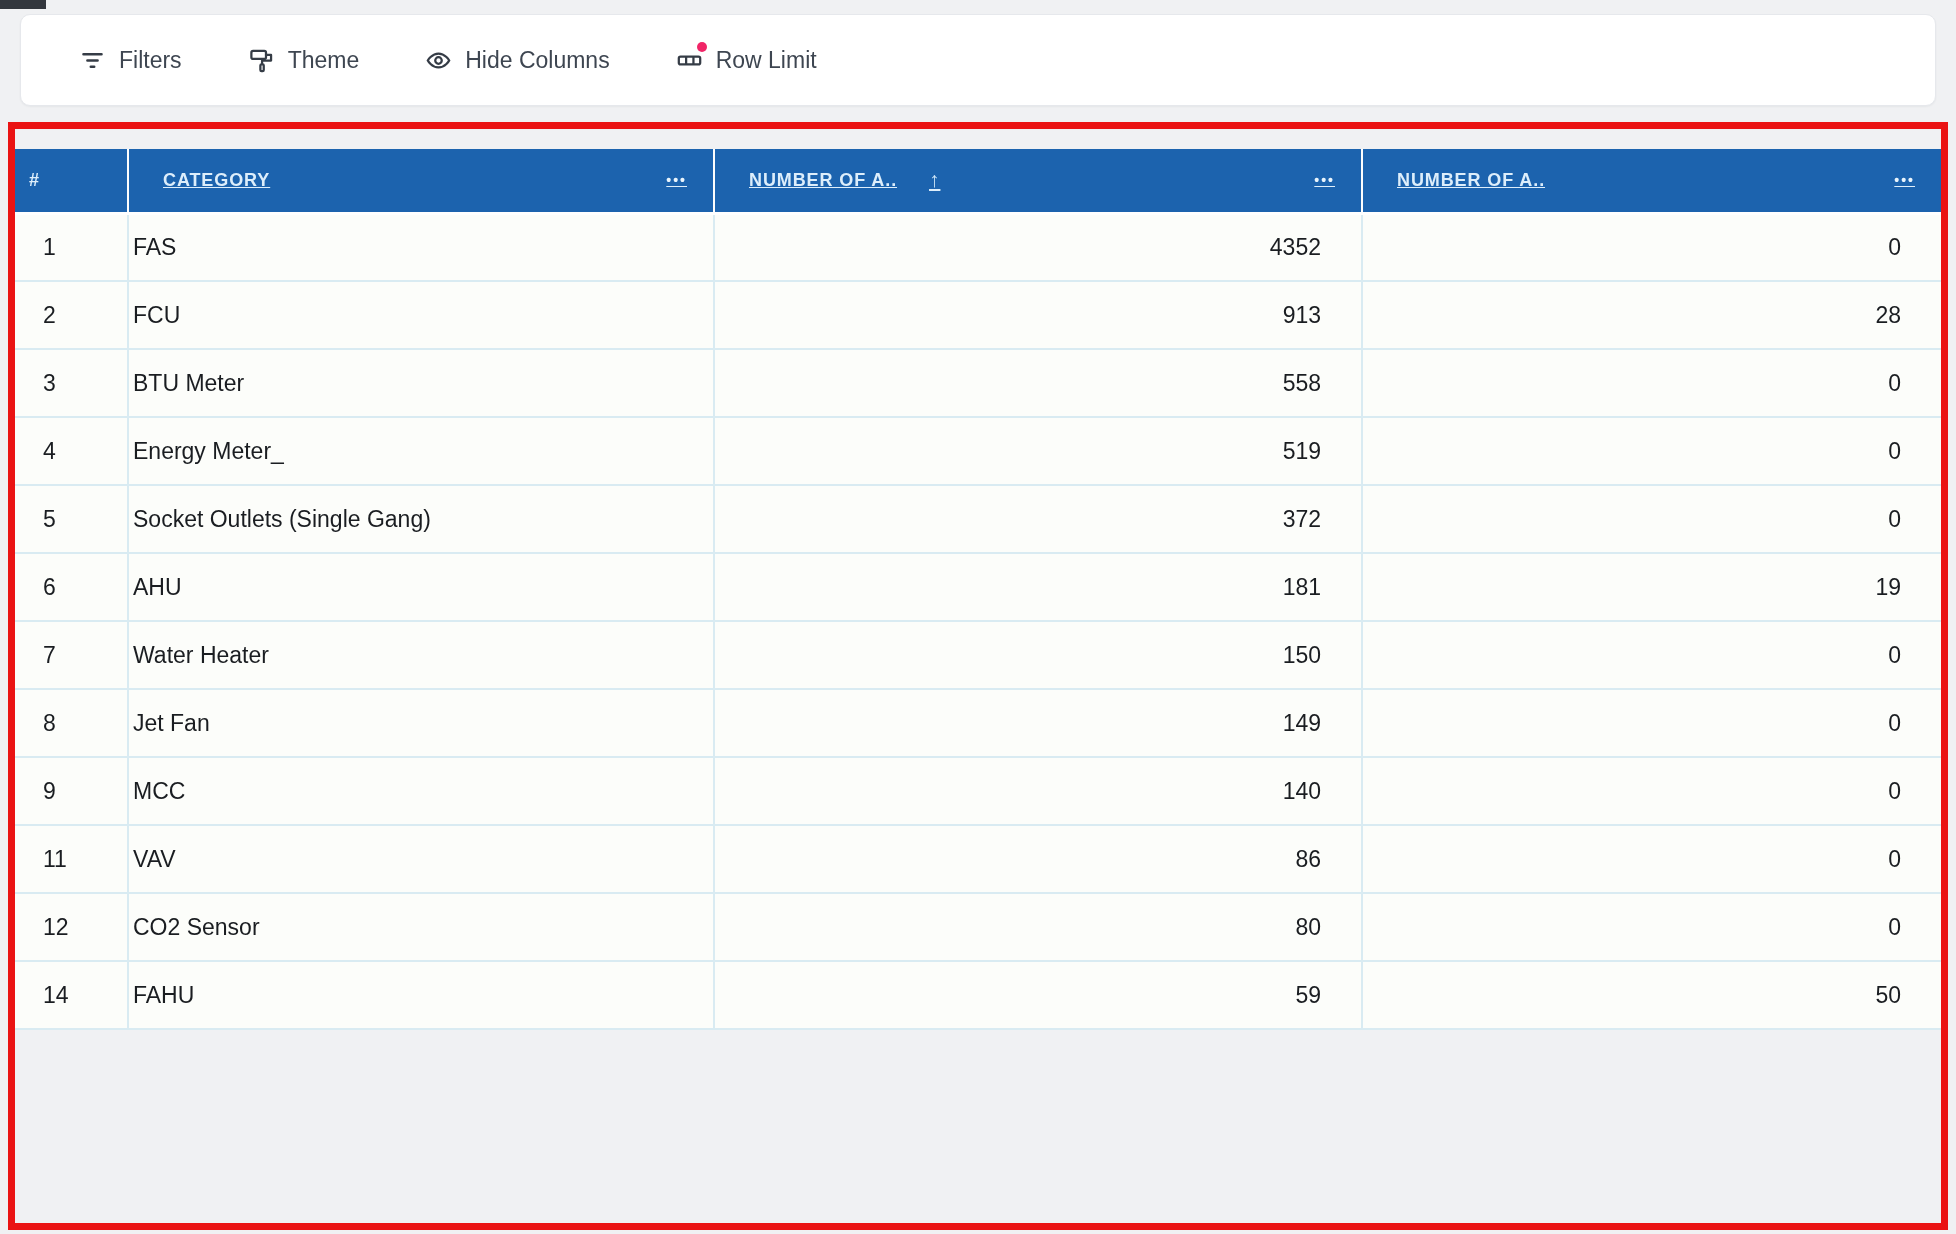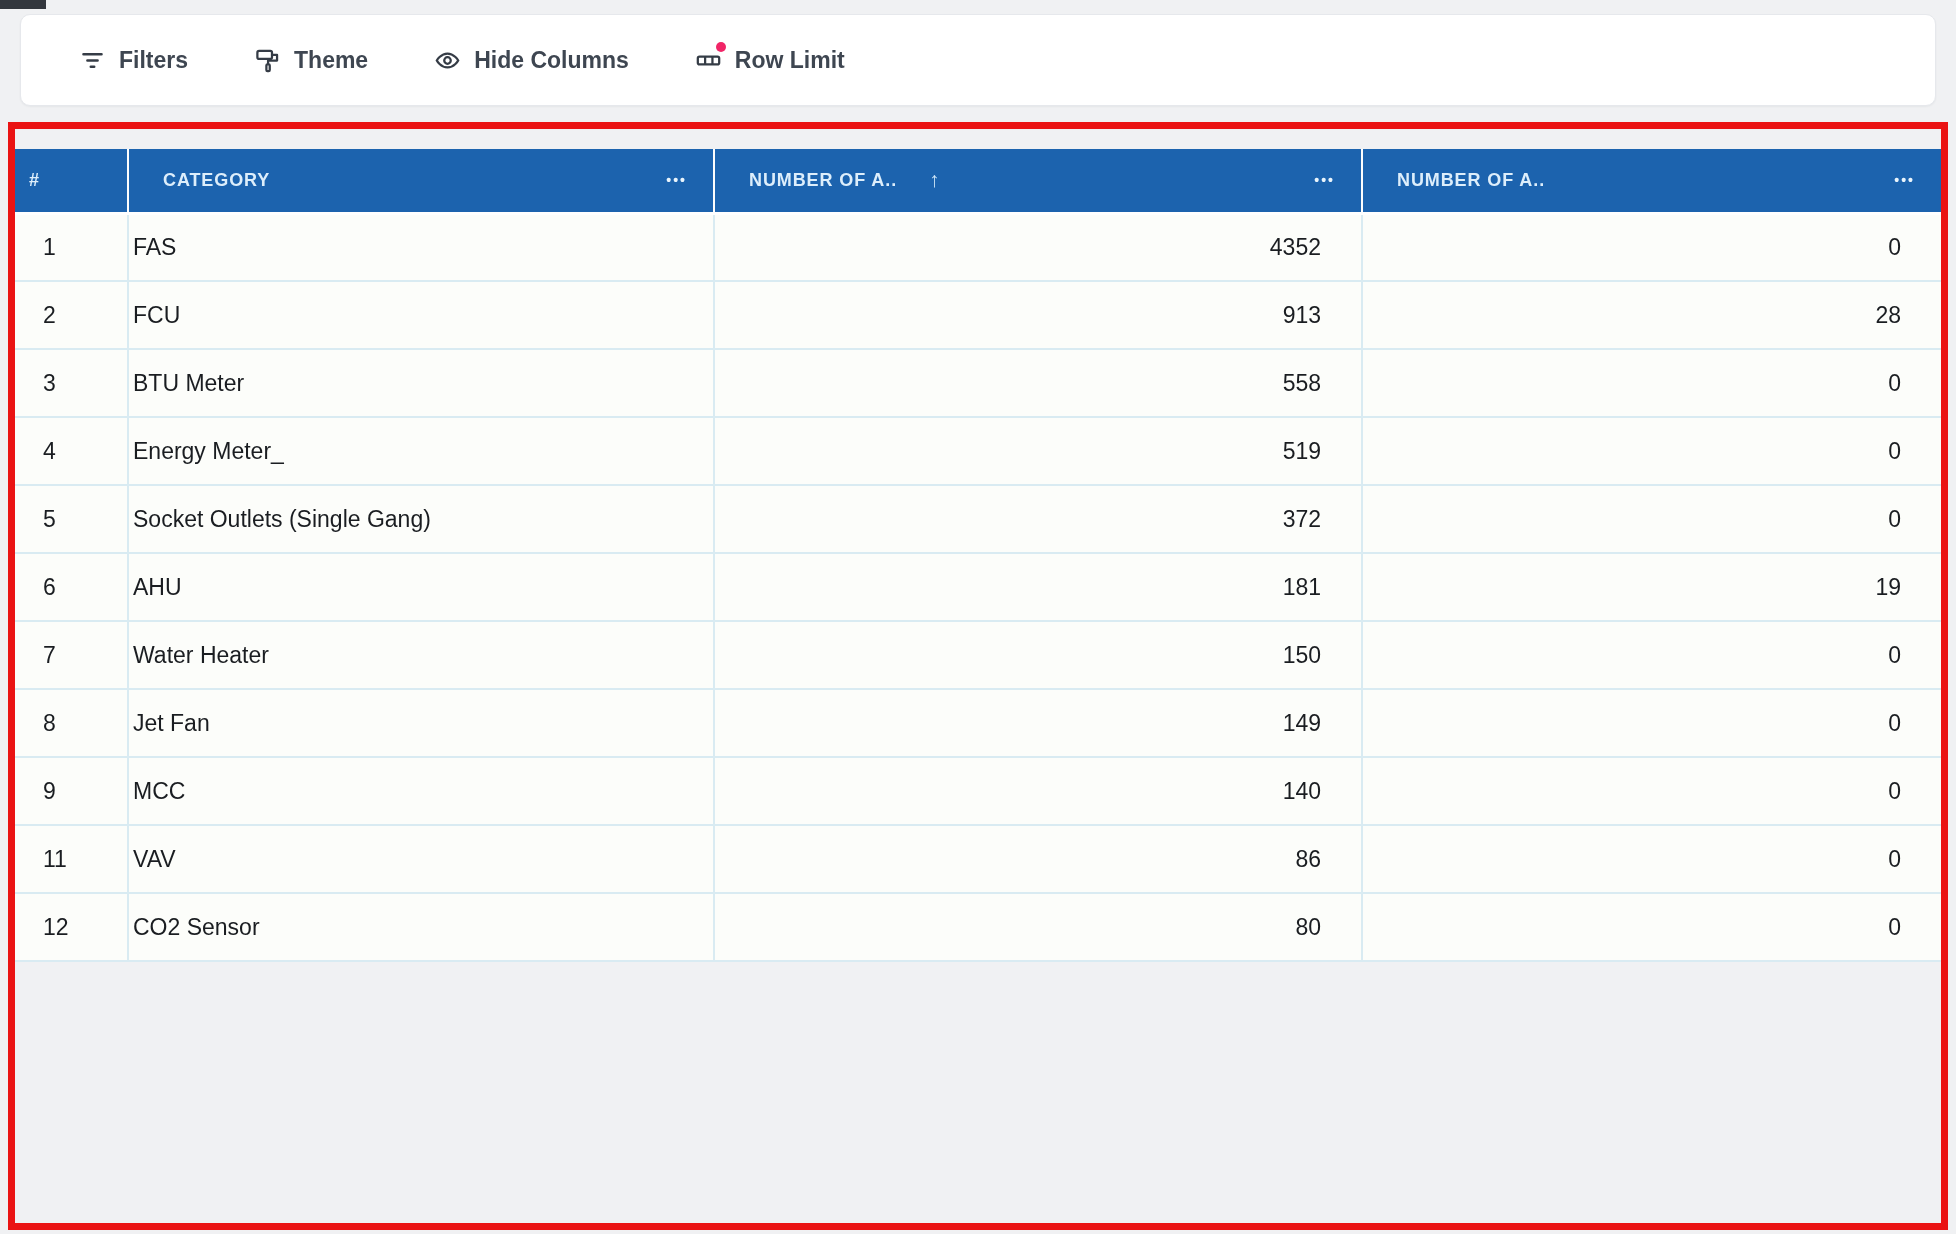--- a/index.html
+++ b/index.html
@@ -33,21 +33,21 @@
     border:1px solid var(--card-border);
     border-radius:10px;
     box-shadow:0 1px 2px rgba(20,30,40,.05);
     display:flex;align-items:center;
     padding-left:58px;gap:66px;
   }
   .tb-btn{
     display:flex;align-items:flex-start;gap:13px;
     background:none;border:none;cursor:pointer;
     font-family:inherit;
-    font-size:23px;font-weight:700;color:var(--toolbar-text);
+    font-size:23px;font-weight:400;color:var(--toolbar-text);
   }
   .tb-icon{position:relative;display:inline-flex;width:27px;height:27px;color:#353c46;}
   .tb-icon svg{width:100%;height:100%;}
   .badge-dot{
     position:absolute;right:-4px;top:-5px;width:10px;height:10px;
     border-radius:50%;background:var(--badge-pink);
   }
   
   .highlight-box{
     position:absolute;left:8px;top:122px;width:1940px;height:1108px;
@@ -60,21 +60,21 @@
   col.c1{width:113px;} col.c2{width:586px;} col.c3{width:648px;}
   thead th{
     background:var(--header-blue);
     height:64px;
     color:var(--header-text);
     font-size:18px;font-weight:600;letter-spacing:.9px;
     text-align:left;vertical-align:middle;
     border-left:2px solid #fdfdfd;
   }
   thead th:first-child{border-left:none;padding-left:14px;}
-  .th-inner{display:flex;align-items:center;padding:0 26px 0 34px;}
+  .th-inner{display:flex;align-items:center;padding:0 26px 0 34px;text-decoration:underline;}
   thead th.th-index{padding-left:14px;}
   .sort-arrow{margin-left:32px;font-size:21px;font-weight:400;color:#cfe6f7;}
   .col-menu{margin-left:auto;font-size:14px;letter-spacing:2px;color:#e9f4fc;cursor:pointer;line-height:1;}
   tbody td{
     background:var(--row-bg);
     height:68px;
     font-size:23px;color:var(--body-text);
     vertical-align:middle;
     border-bottom:2px solid var(--row-border);
     border-left:2px solid var(--row-border);
@@ -227,15 +227,21 @@
     <td class="c-cat">VAV</td>
     <td class="c-num">86</td>
     <td class="c-num">0</td>
   </tr>
         <tr>
     <td class="c-idx">12</td>
     <td class="c-cat">CO2 Sensor</td>
     <td class="c-num">80</td>
     <td class="c-num">0</td>
   </tr>
+        <tr>
+    <td class="c-idx">14</td>
+    <td class="c-cat">FAHU</td>
+    <td class="c-num">59</td>
+    <td class="c-num">50</td>
+  </tr>
       </tbody>
   </table>
 </div>
 
 </body></html>

